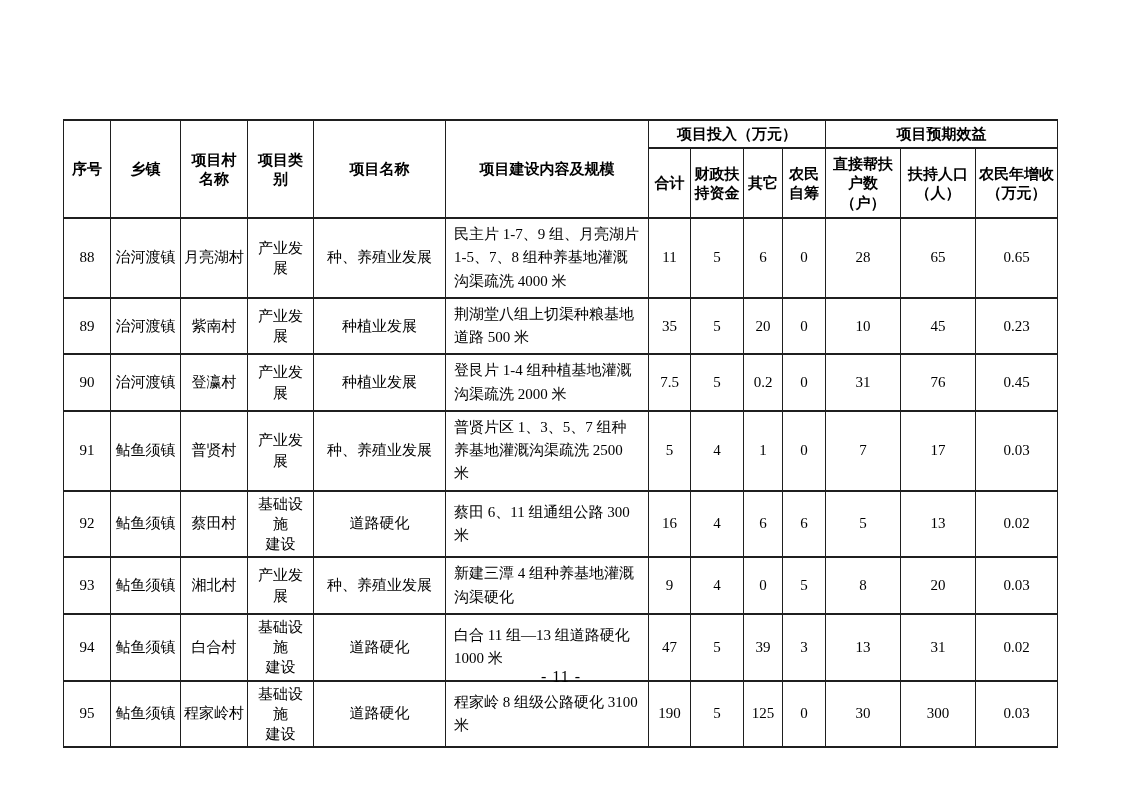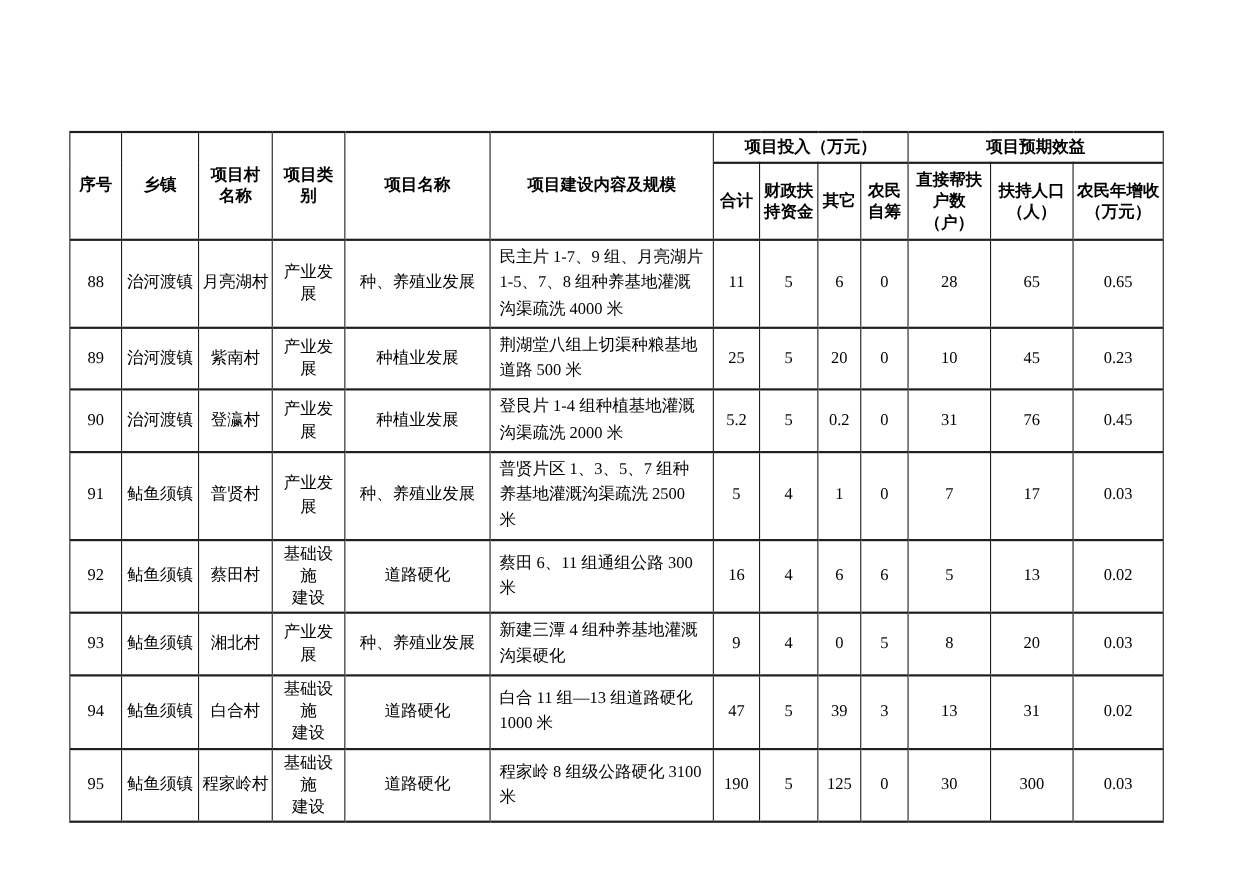--- a/index.html
+++ b/index.html
@@ -135,36 +135,36 @@
         <td>65</td>
         <td>0.65</td>
       </tr>
       <tr class="h-row">
         <td>89</td>
         <td>治河渡镇</td>
         <td>紫南村</td>
         <td class="cell-category">产业发展</td>
         <td>种植业发展</td>
         <td class="cell-content">荆湖堂八组上切渠种粮基地道路 500 米</td>
-        <td>25</td>
+        <td>35</td>
         <td>5</td>
         <td>20</td>
         <td>0</td>
         <td>10</td>
         <td>45</td>
         <td>0.23</td>
       </tr>
       <tr class="h-row">
         <td>90</td>
         <td>治河渡镇</td>
         <td>登瀛村</td>
         <td class="cell-category">产业发展</td>
         <td>种植业发展</td>
         <td class="cell-content">登艮片 1-4 组种植基地灌溉沟渠疏洗 2000 米</td>
-        <td>5.2</td>
+        <td>7.5</td>
         <td>5</td>
         <td>0.2</td>
         <td>0</td>
         <td>31</td>
         <td>76</td>
         <td>0.45</td>
       </tr>
       <tr class="h-row">
         <td>91</td>
         <td>鲇鱼须镇</td>
@@ -239,14 +239,15 @@
         <td>5</td>
         <td>125</td>
         <td>0</td>
         <td>30</td>
         <td>300</td>
         <td>0.03</td>
       </tr>
     </tbody>
   </table>
 
+  <div class="page-number">- 11 -</div>
 
 </div>
 
 </body></html>

